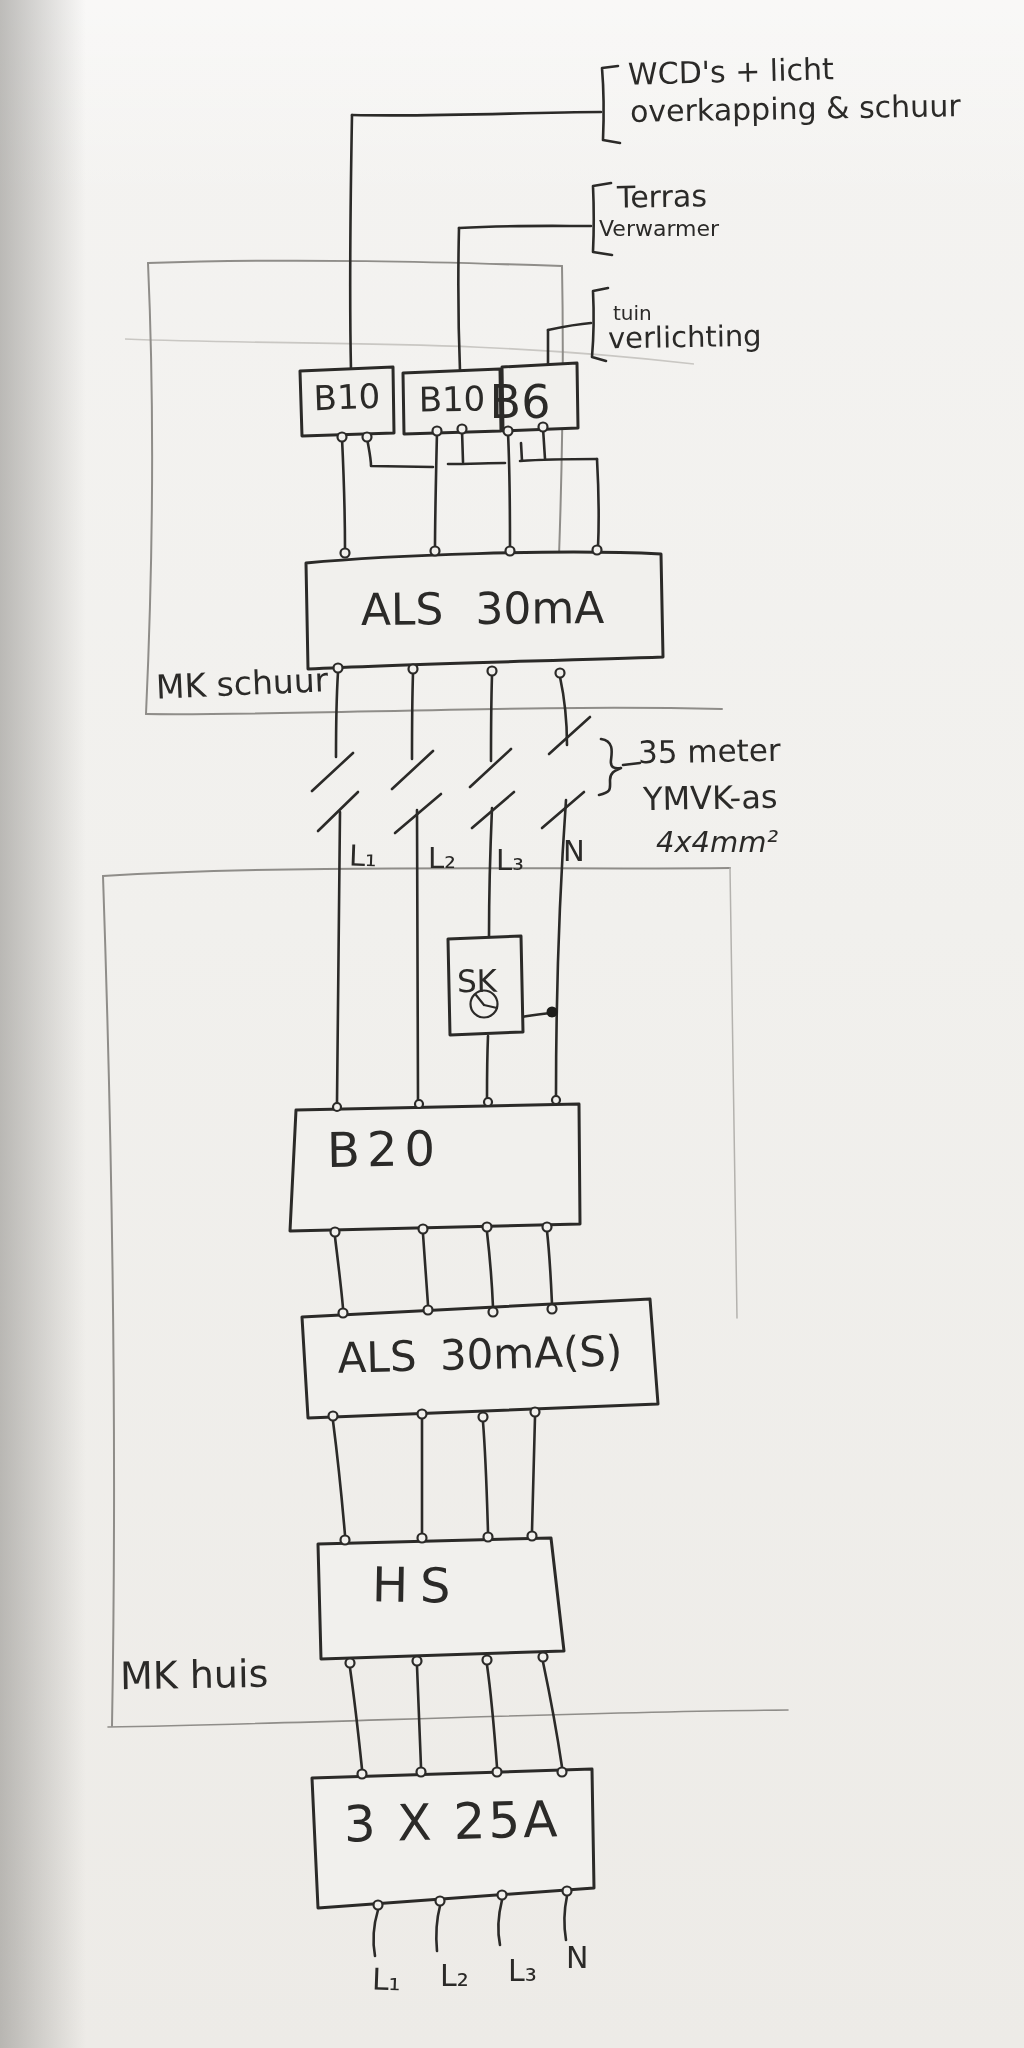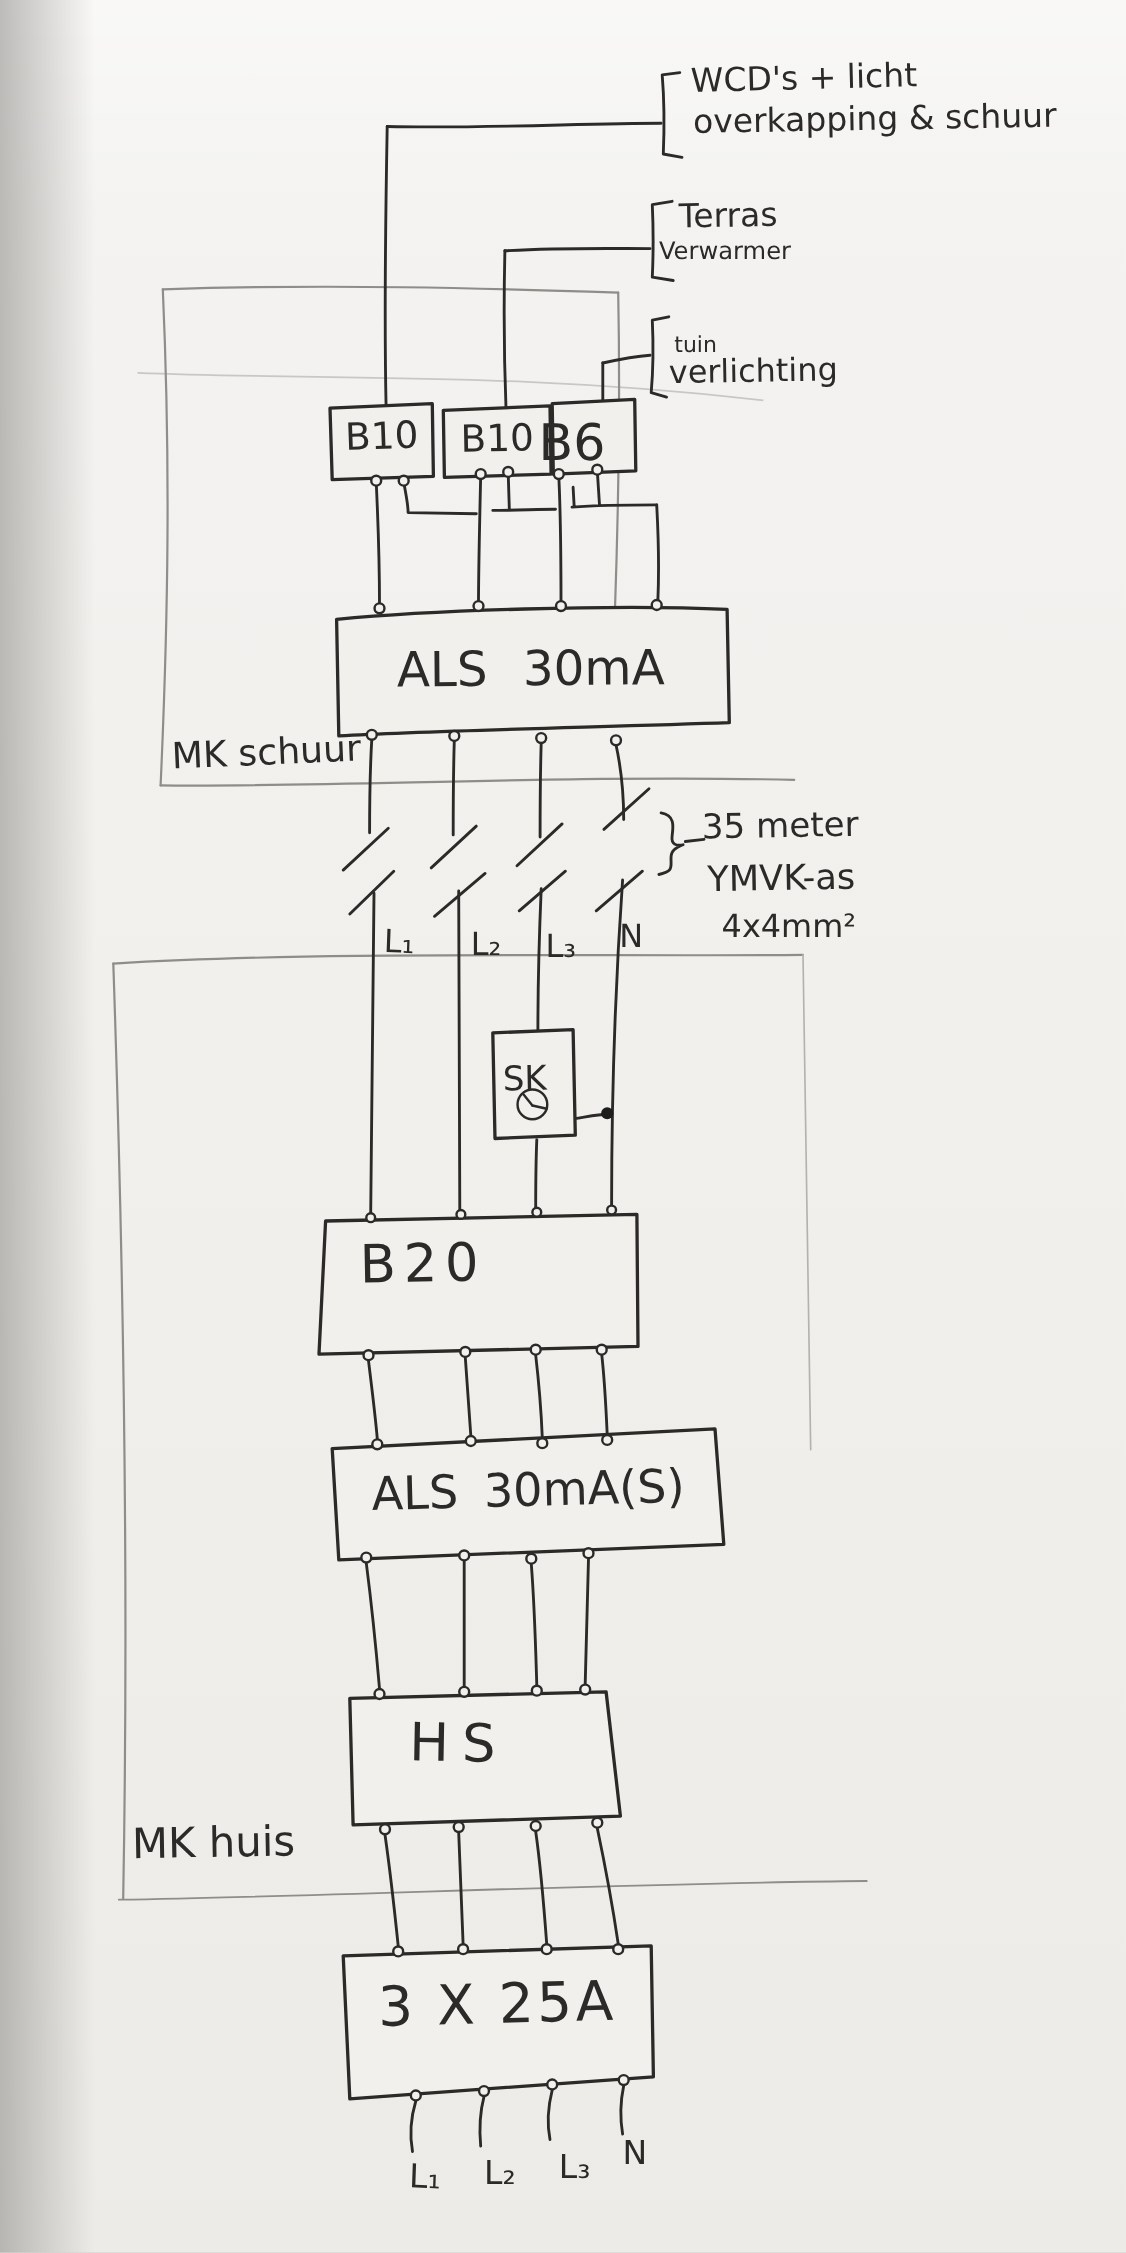--- a/index.html
+++ b/index.html
@@ -233,21 +233,21 @@
   <div class="lbl ctr" style="left:302px;top:380px;width:90px;font-size:34px;transform:rotate(-2deg);">B10</div>
   <div class="lbl ctr" style="left:405px;top:382px;width:94px;font-size:34px;transform:rotate(-1deg);">B10</div>
   <div class="lbl ctr" style="left:483px;top:378px;width:74px;font-size:46px;">B6</div>
 
   <div class="lbl ctr" style="left:315px;top:586px;width:335px;font-size:44px;word-spacing:18px;transform:rotate(-0.5deg);">ALS  30mA</div>
 
   <div class="lbl" style="left:156px;top:667px;font-size:33px;transform:rotate(-2.5deg);">MK schuur</div>
 
   <div class="lbl" style="left:638px;top:735px;font-size:31px;transform:rotate(-1deg);">35 meter</div>
   <div class="lbl" style="left:643px;top:782px;font-size:32px;transform:rotate(-1deg);">YMVK-as</div>
-  <div class="lbl" style="left:656px;top:827px;font-size:29px;">4x4mm²</div>
+  <div class="lbl" style="left:656px;top:827px;font-size:29px;font-style:italic;">4x4mm²</div>
 
   <div class="lbl" style="left:349px;top:841px;font-size:29px;transform:rotate(2deg);">L₁</div>
   <div class="lbl" style="left:428px;top:843px;font-size:29px;">L₂</div>
   <div class="lbl" style="left:496px;top:845px;font-size:29px;">L₃</div>
   <div class="lbl" style="left:563px;top:836px;font-size:29px;">N</div>
 
   <div class="lbl" style="left:457px;top:941px;font-size:31px;transform:rotate(-1deg);margin-top:24px;">SK</div>
 
   <div class="lbl" style="left:327px;top:1124px;font-size:48px;letter-spacing:7px;transform:rotate(-1deg);">B20</div>
 

